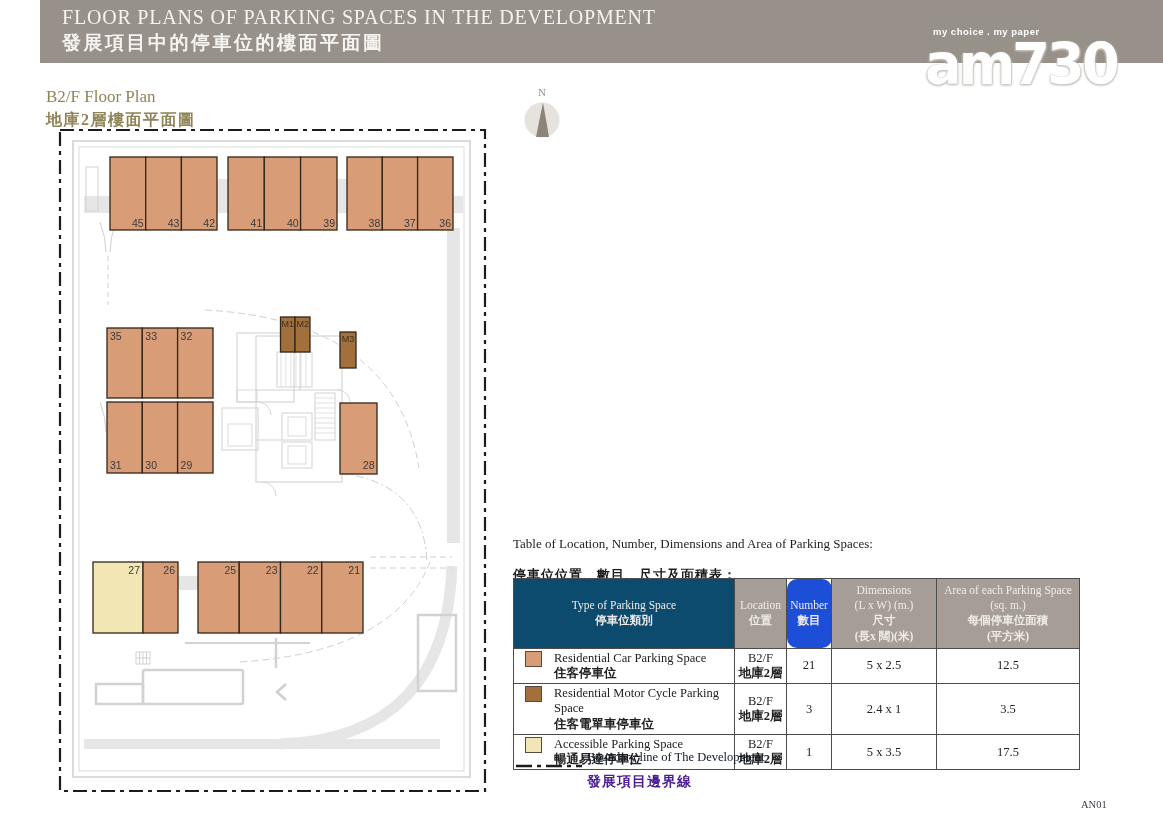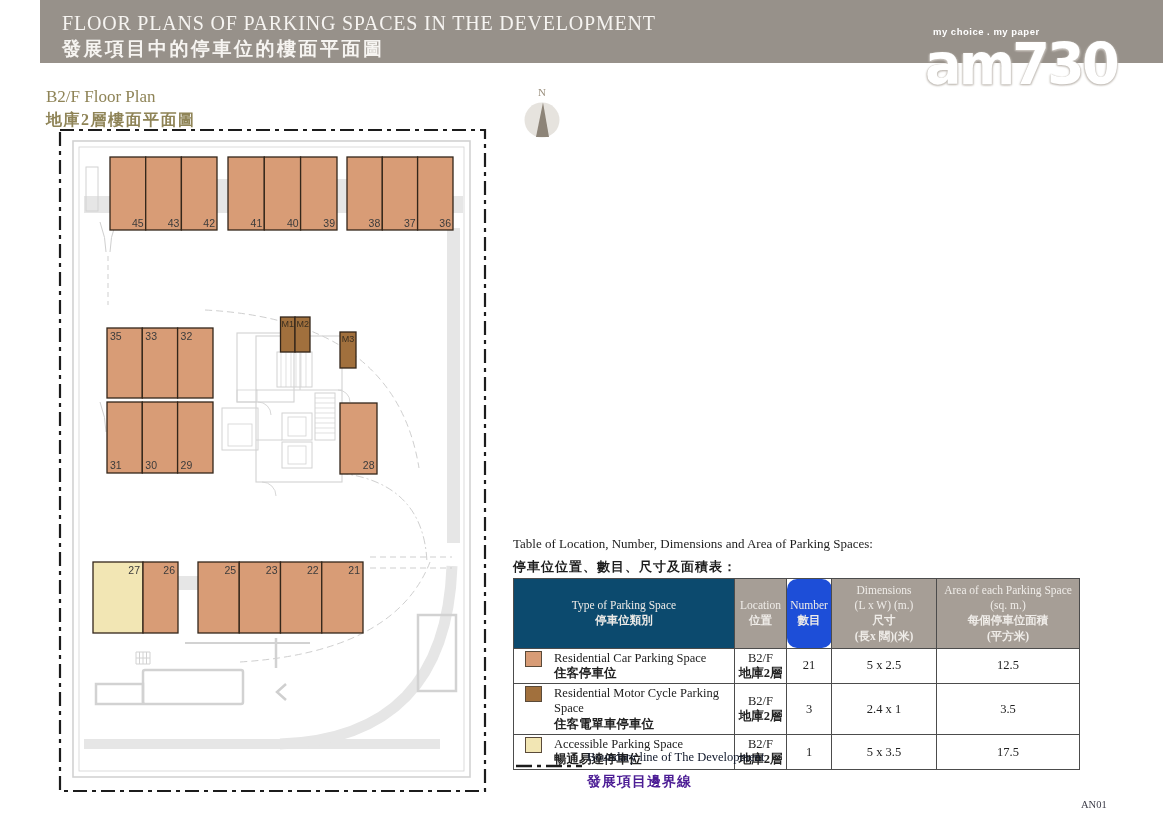--- a/index.html
+++ b/index.html
@@ -1,20 +1,20 @@
 <!DOCTYPE html>
 <html><head>
 <meta charset="utf-8">
 <style>
   * { margin:0; padding:0; box-sizing:border-box; }
   body { background:#ffffff; font-family:"Liberation Serif", serif; }
   .page { position:relative; width:1163px; height:826px; background:#ffffff; overflow:hidden; }
 
   
-  .header-bar { position:absolute; left:40px; top:0; width:1123px; height:63px; padding:11px 0 0 22px; }
+  .header-bar { position:absolute; left:40px; top:0; width:1123px; height:63px; padding:5px 0 0 22px; }
   .title-en { font-size:20px; letter-spacing:.8px; color:#f6f4f1; line-height:1.25; }
   .title-zh { font-size:19px; font-weight:bold; letter-spacing:2.5px; color:#f6f4f1; line-height:1.35; }
 
   
   .logo { position:absolute; left:925px; top:26px; width:220px; text-align:left; }
   .logo-tagline { font-family:"Liberation Sans", sans-serif; font-size:9.5px; font-weight:bold; color:#ffffff; letter-spacing:.5px; margin-left:8px; }
   .logo-brand { font-family:"DejaVu Sans", sans-serif; font-size:57px; font-weight:800; color:#ffffff; line-height:.95;
                 letter-spacing:-3px; transform:scaleX(.95); transform-origin:left;
                 text-shadow:0 0 1px #b9b4ae, 1px 1px 2px #c7c2bc, -1px 1px 2px #c7c2bc; }
 
@@ -31,21 +31,21 @@
   .plan-svg { position:absolute; left:45px; top:122px; width:450px; height:685px; }
   .wall { stroke:#d2d2d2; fill:none; }
   .drive { fill:#e6e6e6; }
   .guide { stroke:#cfcfcf; fill:none; }
   text.space-num { font-family:"Liberation Sans", sans-serif; font-size:10.5px; fill:#3b3b3b; }
   text.space-num-sm { font-family:"Liberation Sans", sans-serif; font-size:9px; fill:#3b2f20; }
 
   
   .table-note { position:absolute; left:513px; top:536px; }
   .table-note-en { font-size:13px; color:#1d1d1d; }
-  .table-note-zh { font-size:13px; font-weight:bold; color:#1d1d1d; letter-spacing:1px; margin-top:6px; }
+  .table-note-zh { font-size:13px; font-weight:bold; color:#1d1d1d; letter-spacing:1px; margin-top:14px; }
   .parking-table { position:absolute; left:513px; top:578px; width:566px; border-collapse:collapse; table-layout:fixed; }
   .parking-table th, .parking-table td { border:1px solid #4c4c4c; vertical-align:middle; }
   .parking-table th { font-weight:normal; color:#efece8; font-size:11.5px; line-height:1.32; text-align:center; padding:4px 2px; height:64px; }
   .parking-table td { font-size:12.5px; color:#222222; text-align:center; height:33px; padding:2px 2px; line-height:1.2; }
   .zh { font-weight:bold; }
   td.type-cell { text-align:left; }
   .type-wrap { display:flex; align-items:flex-start; gap:12px; padding-left:9px; }
   .swatch { width:17px; height:16px; border:1px solid #5a4a39; flex:0 0 auto; }
   .type-lines { line-height:1.22; }
 

